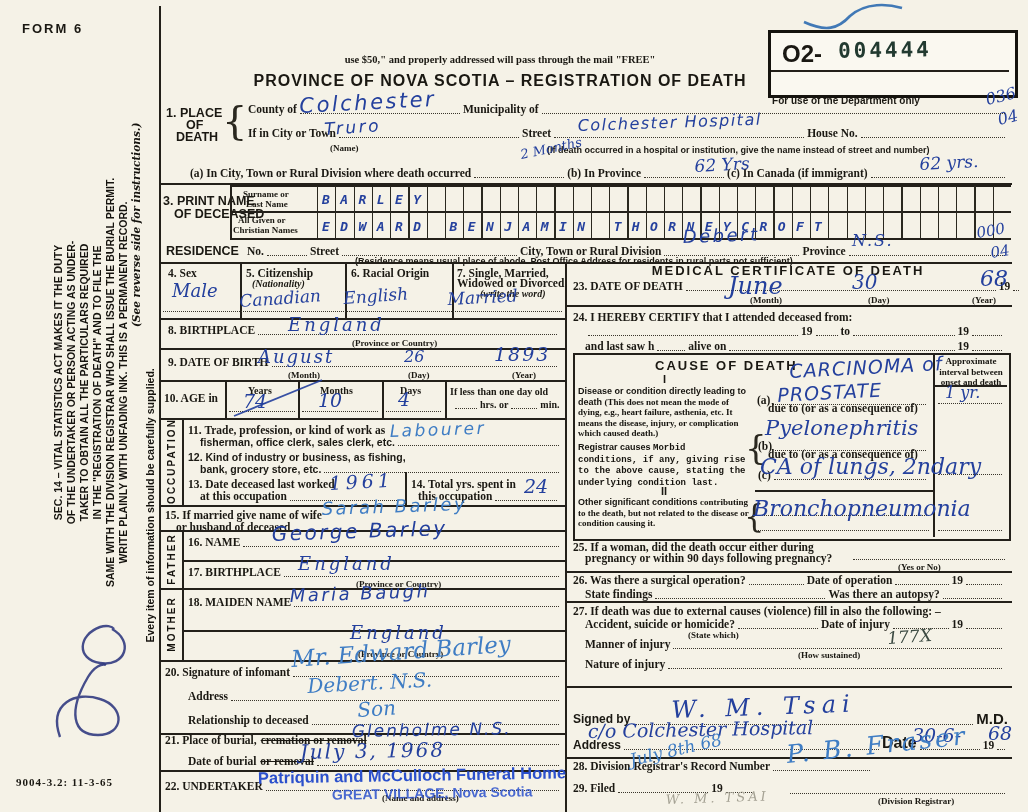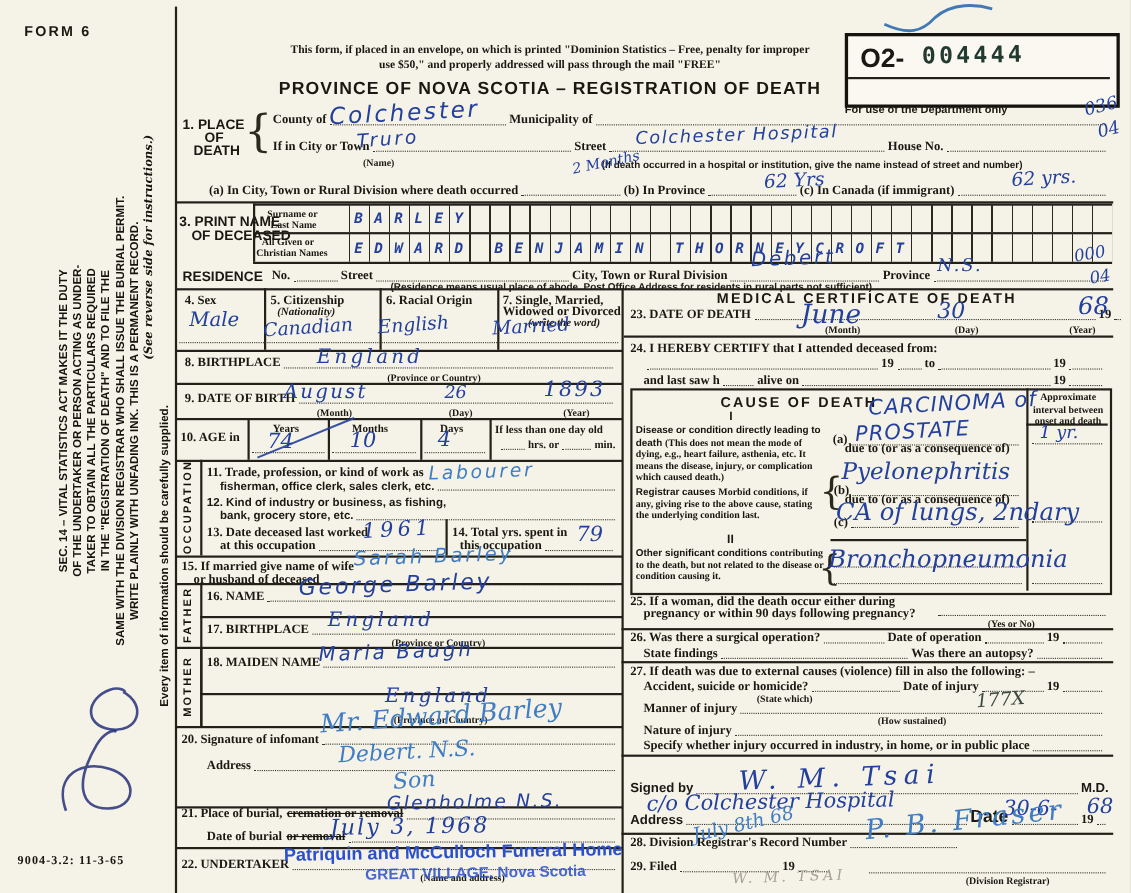--- a/index.html
+++ b/index.html
@@ -58,33 +58,32 @@
 
   <svg style="left:42px;top:615px" width="95" height="135" viewBox="0 0 95 135">
     <path d="M70,14 C92,26 84,52 58,48 C34,44 36,20 58,12 C64,10 70,11 72,14" fill="none" stroke="#26307a" stroke-width="2.4" opacity="0.85"></path>
     <path d="M18,122 C6,88 34,76 58,84 C84,92 82,120 56,120 C30,120 26,96 46,62 C52,52 60,48 64,50" fill="none" stroke="#26307a" stroke-width="2.4" opacity="0.85"></path>
   </svg>
 
   <div class="a t" style="left:16px;top:776px;font-size:11px;letter-spacing:1px">9004-3.2: 11-3-65</div>
 
   <div class="vl" style="left:159px;top:6px;height:806px"></div>
 
-  <div class="a t" style="left:200px;top:40px;width:600px;text-align:center;font-size:10.5px">This form, if placed in an envelope, on which is printed "Dominion Statistics – Free, penalty for improper</div>
   <div class="a t" style="left:200px;top:54px;width:600px;text-align:center;font-size:10.5px">use $50," and properly addressed will pass through the mail "FREE"</div>
   <div class="a t ts" style="left:190px;top:72px;width:620px;text-align:center;font-size:16px;letter-spacing:1px">PROVINCE OF NOVA SCOTIA – REGISTRATION OF DEATH</div>
 
   <svg style="left:798px;top:2px" width="110" height="30" viewBox="0 0 110 30">
     <path d="M6,20 C28,30 40,27 52,14 C68,0 90,2 104,6" fill="none" stroke="#2e6cb0" stroke-width="2.6" opacity="0.9"></path>
   </svg>
 
   <div class="a" style="left:768px;top:30px;width:244px;height:62px;border:3px solid #15130e;background:#faf8f0"></div>
   <div class="hl" style="left:771px;top:70px;width:238px"></div>
   <div class="a t ts" style="left:782px;top:40px;font-size:24px">O2-</div>
   <div class="a" style="left:838px;top:38px;font:700 21px 'DejaVu Sans Mono',monospace;color:#223a30;letter-spacing:3px;transform:rotate(-1deg)">004444</div>
-  <div class="a t ts" style="left:768px;top:95px;width:244px;text-align:left;font-size:10px">For use of the Department only</div>
+  <div class="a t ts" style="left:724px;top:95px;width:244px;text-align:center;font-size:10px">For use of the Department only</div>
 
   <div class="hw" style="left:988px;top:92px;font-size:16px;transform:rotate(-14deg)">036</div>
   <div class="hw" style="left:1000px;top:112px;font-size:16px;transform:rotate(-14deg)">04</div>
 
   <div class="a t ts big" style="left:166px;top:106px">1. PLACE</div>
   <div class="a t ts big" style="left:186px;top:118px">OF</div>
   <div class="a t ts big" style="left:176px;top:130px">DEATH</div>
   <div class="brace" style="left:222px;top:100px">{</div>
 
   <div class="a row" style="left:248px;top:103px;width:760px">
@@ -248,21 +247,21 @@
   <div class="a row" style="left:200px;top:490px;width:200px">
     <span class="t">at this occupation</span>
     <i class="dots"></i>
   </div>
   <div class="hw" style="left:330px;top:474px;font-size:19px;letter-spacing:4px;transform:rotate(-3deg)">1961</div>
   <div class="a t" style="left:411px;top:478px">14. Total yrs. spent in</div>
   <div class="a row" style="left:418px;top:490px;width:142px">
     <span class="t">this occupation</span>
     <i class="dots"></i>
   </div>
-  <div class="hw" style="left:524px;top:477px;font-size:19px">79</div>
+  <div class="hw" style="left:524px;top:477px;font-size:19px">24</div>
   <div class="hl" style="left:160px;top:505px;width:406px"></div>
 
   <div class="a t" style="left:165px;top:509px">15. If married give name of wife</div>
   <div class="a row" style="left:176px;top:521px;width:386px">
     <span class="t">or husband of deceased</span>
     <i class="dots"></i>
   </div>
   <div class="hw hwl hwc" style="left:322px;top:500px;font-size:18px;transform:rotate(-2deg)">Sarah Barley</div>
   <div class="hl" style="left:160px;top:530px;width:406px"></div>
 
@@ -305,20 +304,24 @@
   <div class="a row" style="left:165px;top:666px;width:397px">
     <span class="t">20. Signature of infomant</span>
     <i class="dots"></i>
   </div>
   <div class="hw hwl" style="left:292px;top:648px;font-size:23px;transform:rotate(-4deg)">Mr. Edward Barley</div>
   <div class="a row" style="left:188px;top:690px;width:374px">
     <span class="t">Address</span>
     <i class="dots"></i>
   </div>
   <div class="hw hwl" style="left:308px;top:676px;font-size:20px;transform:rotate(-3deg)">Debert. N.S.</div>
+  <div class="a row" style="left:188px;top:714px;width:374px">
+    <span class="t">Relationship to deceased</span>
+    <i class="dots"></i>
+  </div>
   <div class="hw hwl" style="left:358px;top:700px;font-size:20px;transform:rotate(-4deg)">Son</div>
   <div class="hl" style="left:160px;top:733px;width:406px"></div>
 
   <div class="a row" style="left:165px;top:734px;width:397px">
     <span class="t">21. Place of burial,</span>
     <span class="t strike" style="margin-left:4px">cremation or removal</span>
     <i class="dots"></i>
   </div>
   <div class="hw hwc" style="left:352px;top:723px;font-size:17px;letter-spacing:2px;transform:rotate(-1deg)">Glenholme N.S.</div>
   <div class="a row" style="left:188px;top:755px;width:374px">
@@ -390,21 +393,21 @@
     <i class="dots"></i>
   </div>
   <div class="hw hwc" style="left:790px;top:362px;font-size:19px;letter-spacing:1px;transform:rotate(-3deg)">CARCINOMA of</div>
   <div class="hw hwc" style="left:778px;top:386px;font-size:19px;letter-spacing:1px;transform:rotate(-3deg)">PROSTATE</div>
   <div class="a t" style="left:768px;top:402px">due to (or as a consequence of)</div>
   <div class="hw" style="left:945px;top:385px;font-size:16px">1 yr.</div>
   <div class="a" style="left:938px;top:403px;width:64px;border-bottom:1.4px dotted #3a362c"></div>
 
   <div class="cnote" style="left:578px;top:442px;width:172px">
     <span>Registrar causes</span>
-    <span style="font-family:Liberation Serif, serif">Morbid conditions, if any, giving rise to the above cause, stating the underlying condition last.</span>
+    <span style="font-family:Liberation Mono, monospace">Morbid conditions, if any, giving rise to the above cause, stating the underlying condition last.</span>
   </div>
   <div class="brace" style="left:745px;top:430px;font-size:34px">{</div>
   <div class="a row" style="left:758px;top:440px;width:171px">
     <span class="t">(b)</span>
     <i class="dots"></i>
   </div>
   <div class="hw" style="left:765px;top:418px;font-size:21px">Pyelonephritis</div>
   <div class="a t" style="left:768px;top:448px">due to (or as a consequence of)</div>
   <div class="a row" style="left:758px;top:469px;width:171px">
     <span class="t">(c)</span>
@@ -460,30 +463,26 @@
   <div class="a row" style="left:585px;top:638px;width:420px">
     <span class="t">Manner of injury</span>
     <i class="dots"></i>
   </div>
   <div class="a t n" style="left:798px;top:650px">(How sustained)</div>
   <div class="hw green" style="left:888px;top:630px;font-size:17px;transform:rotate(-4deg)">177X</div>
   <div class="a row" style="left:585px;top:658px;width:420px">
     <span class="t">Nature of injury</span>
     <i class="dots"></i>
   </div>
-  <div class="a row" style="left:585px;top:672px;width:420px">
-    <span class="t">Specify whether injury occurred in industry, in home, or in public place</span>
-    <i class="dots"></i>
-  </div>
   <div class="hl" style="left:565px;top:686px;width:447px"></div>
 
   <div class="a row" style="left:573px;top:710px;width:435px">
     <span class="t ts" style="font-size:12px">Signed by</span>
     <i class="dots"></i>
-    <span class="t ts" style="font-size:12px">M.D.</span>
+    <span class="t ts" style="font-size:15px">M.D.</span>
   </div>
   <div class="hw" style="left:672px;top:698px;font-size:24px;letter-spacing:6px;transform:rotate(-2deg)">W. M. Tsai</div>
   <div class="a row" style="left:573px;top:734px;width:435px">
     <span class="t ts" style="font-size:12px">Address</span>
     <i class="dots" style="flex:0 0 255px"></i>
     <span class="t ts" style="font-size:16px">Date</span>
     <i class="dots" style="flex:0 0 60px"></i>
     <span class="t">19</span>
     <i class="dots"></i>
   </div>

